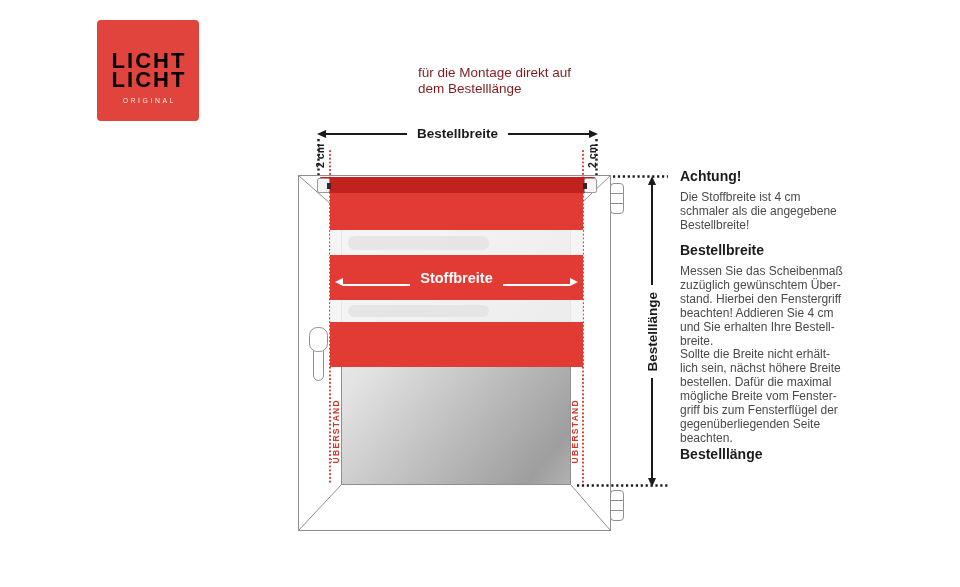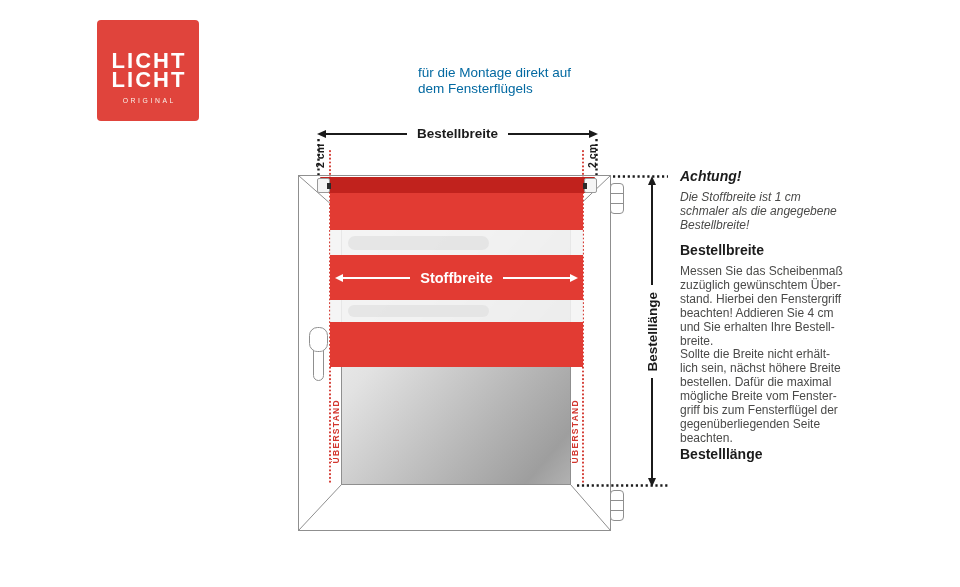--- a/index.html
+++ b/index.html
@@ -4,33 +4,33 @@
 <style>
   * { margin:0; padding:0; box-sizing:border-box; }
   html,body { background:#ffffff; }
   body { font-family:"Liberation Sans", sans-serif; color:var(--text-dark,#1b1b1b); }
   #stage { position:relative; width:960px; height:587px; background:#fff; overflow:hidden; }
 
   
   .logo { position:absolute; left:97px; top:20px; width:102px; height:101px;
           background:var(--brand-red,#e0443c); border-radius:4px; text-align:center;
           padding-top:31px; }
-  .logo-main { color:#ffffff; font-weight:bold; font-size:22px; line-height:19px;
+  .logo-main { color:#000000; font-weight:bold; font-size:22px; line-height:19px;
                letter-spacing:2px; text-indent:2px; }
   .logo-sub { color:#f9f1ea; font-size:6.8px; letter-spacing:2.6px; margin-top:8px;
               text-indent:2.6px; }
 
   
   .badge { position:absolute; left:303px; top:38px; height:26px; line-height:26px;
            background:#161616; color:#ffffff; font-weight:bold; font-size:14px;
            letter-spacing:0.8px; padding:0 13px; }
   .title { position:absolute; left:418px; top:43px; font-size:15.5px; font-weight:bold;
            letter-spacing:0.8px; color:var(--text-dark,#1b1b1b); }
   .subtitle { position:absolute; left:418px; top:65px; font-size:13.5px; line-height:15.5px;
-              color:#0369a1; }
+              color:#7f1d1d; }
 
   
   #diagram-svg { position:absolute; left:0; top:0; z-index:1; }
   .blind { position:absolute; z-index:2; }
   .lbl   { position:absolute; z-index:3; }
 
   .tube { left:320px; top:177px; width:275px; height:16px;
           background:var(--tube-red,#c1221d); border-radius:1px; }
   .cap  { position:absolute; top:178px; width:13px; height:15px; background:#f5f5f5;
           border:1px solid #9a9a9a; border-radius:2px; z-index:3; }
@@ -65,21 +65,21 @@
   .tri-down  { border-left:4.5px solid transparent; border-right:4.5px solid transparent;
                border-top:9px solid var(--text-dark,#1b1b1b); }
   .tri-left.white  { border-right-color:#fff; border-top-width:4px; border-bottom-width:4px;
                      border-right-width:8px; }
   .tri-right.white { border-left-color:#fff; border-top-width:4px; border-bottom-width:4px;
                      border-left-width:8px; }
 
   .bestellbreite-arrow { left:317px; top:126px; width:281px; height:15px; }
   .bestellbreite-arrow .arrow-label { font-size:13.5px; font-weight:bold; padding:0 10px;
                                       color:var(--text-dark,#1b1b1b); white-space:nowrap; }
-  .stoffbreite-row { width:100%; }
+  .stoffbreite-row { width:100%;align-items:flex-end; }
   .stoffbreite-row .arrow-label { color:#ffffff; font-size:14.5px; font-weight:bold;
                                   padding:0 10px; white-space:nowrap; }
 
   .v-arrow { left:644px; top:176px; width:16px; height:311px;
              display:flex; flex-direction:column; align-items:center; }
   .shaft-v { flex:1; width:2px; background:var(--text-dark,#1b1b1b); }
   .v-arrow .arrow-label { writing-mode:vertical-rl; transform:rotate(180deg);
                           font-size:13.5px; font-weight:bold; padding:7px 0;
                           color:var(--text-dark,#1b1b1b); white-space:nowrap; }
 
@@ -93,40 +93,40 @@
                 letter-spacing:1.3px; color:var(--dotted-red,#d2362e); }
   .ueberstand-left  { left:330px; top:395px; }
   .ueberstand-right { left:569px; top:395px; }
 
   
   .info-col { position:absolute; left:680px; width:275px; }
   .info-heading { font-size:14px; font-weight:bold; color:var(--text-dark,#1b1b1b);
                   margin-bottom:7px; }
   .info-body { font-size:12px; line-height:13.9px; color:var(--text-gray,#4a4a49);
                white-space:pre-line; }
-  .sec-1 { top:168px;font-style:italic; }
+  .sec-1 { top:168px; }
   .sec-2 { top:242px; }
   .sec-3 { top:446px; }
 </style>
 </head>
 <body>
 
 <div id="stage">
 
   <div class="logo">
     <div class="logo-main">
       <div>LICHT</div>
       <div>LICHT</div>
     </div>
     <div class="logo-sub">ORIGINAL</div>
   </div>
 
   <div class="subtitle">
     <div>für die Montage direkt auf</div>
-    <div>dem Fensterflügels</div>
+    <div>dem Bestelllänge</div>
   </div>
 
   <svg id="diagram-svg" width="960" height="587" viewBox="0 0 960 587">
     <defs>
       <linearGradient id="glassGrad" x1="0" y1="0" x2="1" y2="1">
         <stop offset="0" stop-color="#fafafa"></stop>
         <stop offset="0.35" stop-color="#e2e2e2"></stop>
         <stop offset="0.72" stop-color="#b4b4b4"></stop>
         <stop offset="0.9" stop-color="#9e9e9e"></stop>
         <stop offset="1" stop-color="#b2b2b2"></stop>
@@ -225,21 +225,21 @@
   <div class="lbl v-arrow">
     <div class="tri tri-up"></div>
     <div class="shaft-v"></div>
     <div class="arrow-label">Bestelllänge</div>
     <div class="shaft-v"></div>
     <div class="tri tri-down"></div>
   </div>
 
   <div class="info-col sec-1">
     <div class="info-heading">Achtung!</div>
-    <div class="info-body">Die Stoffbreite ist 1 cm
+    <div class="info-body">Die Stoffbreite ist 4 cm
 schmaler als die angegebene
 Bestellbreite!</div>
   </div>
   <div class="info-col sec-2">
     <div class="info-heading">Bestellbreite</div>
     <div class="info-body">Messen Sie das Scheibenmaß
 zuzüglich gewünschtem Über-
 stand. Hierbei den Fenstergriff
 beachten! Addieren Sie 4 cm
 und Sie erhalten Ihre Bestell-

